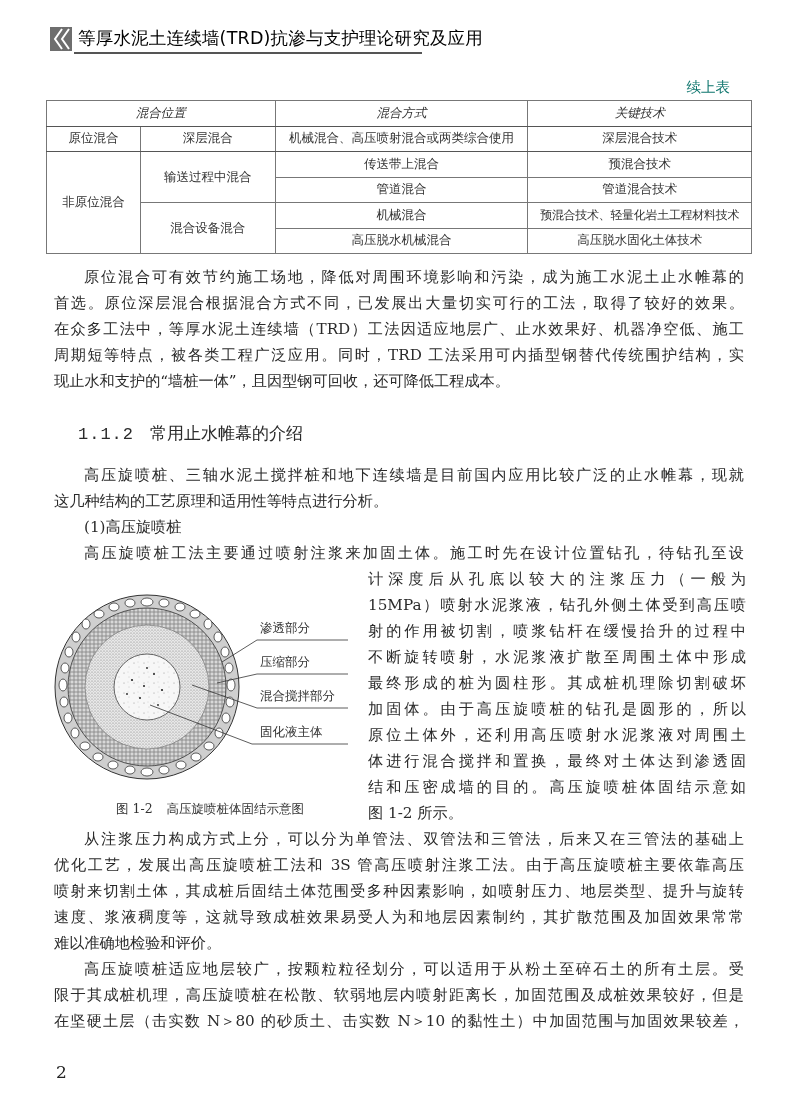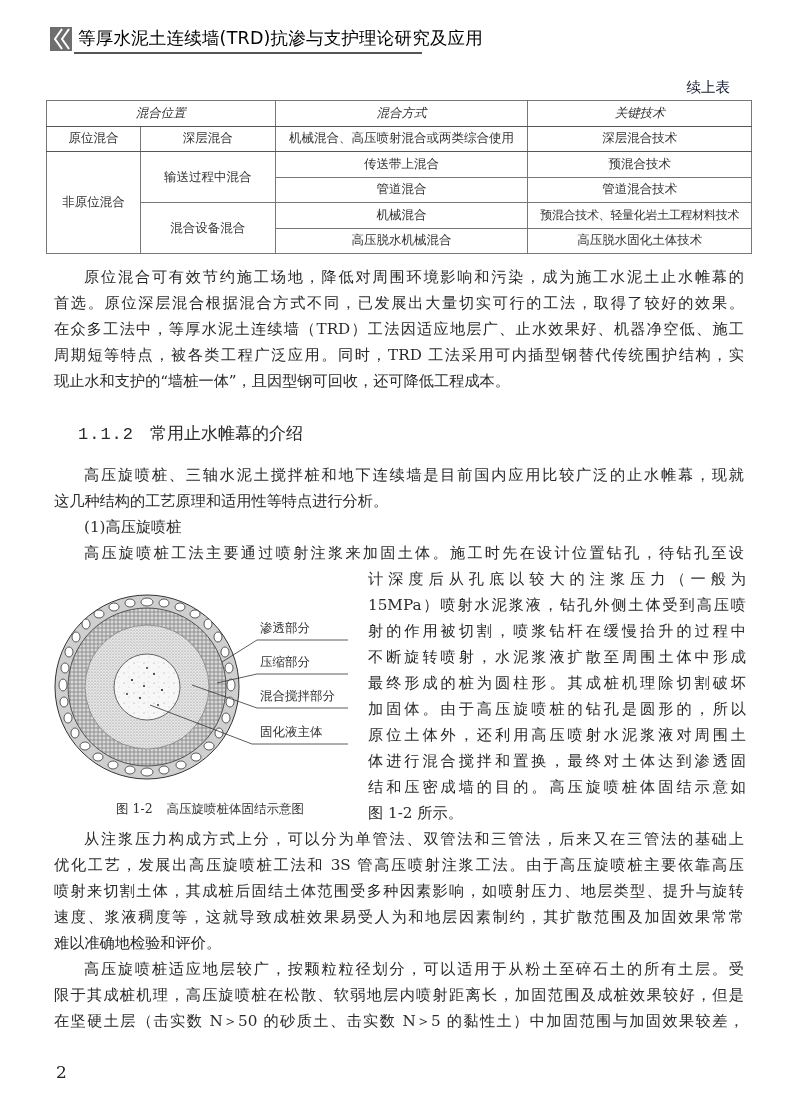--- a/index.html
+++ b/index.html
@@ -6,21 +6,21 @@
   html, body { width: 790px; height: 1115px; background: #ffffff; overflow: hidden; }
   body { position: relative; font-family: "DejaVu Serif", "Liberation Serif", serif; color: #222; }
 
   .header { position: absolute; left: 50px; top: 24px; width: 372px; height: 28px; }
   .header .logo { position: absolute; left: 0; top: 3px; width: 22px; height: 24px; background: #6e6e6e; }
   .header .logo svg { position: absolute; left: 0; top: 0; }
   .header .title { position: absolute; left: 28px; top: 2px; font-family: "DejaVu Sans", "Liberation Sans", sans-serif;
     font-size: 17.5px; color: #000000; letter-spacing: 0.2px; white-space: nowrap; }
   .header .rule { position: absolute; left: 24px; top: 28px; width: 348px; height: 1.5px; background: #555; }
 
-  .cont-label { position: absolute; right: 60px; top: 78px; font-size: 14.5px; color: #0f172a; }
+  .cont-label { position: absolute; right: 60px; top: 78px; font-size: 14.5px; color: #0f766e; }
 
   table.mix { position: absolute; left: 46px; top: 100px; width: 706px; border-collapse: collapse;
     border: 1.6px solid #444; font-size: 12.5px; color: #333; }
   table.mix td { border: 1px solid #777; text-align: center; vertical-align: middle; height: 25.5px; padding: 0 2px; }
   table.mix tr.hdr td { border-bottom: 1.6px solid #555; font-style: italic; }
   table.mix tr.r1 td { border-bottom: 1.6px solid #555; }
 
   .p { position: absolute; left: 54px; width: 690px; font-size: 15.2px; line-height: 26px; color: #2a2a2a;
     text-align: justify; text-align-last: justify; }
   .line { display: block; height: 26px; white-space: nowrap; overflow: hidden; }
@@ -228,16 +228,16 @@
   <span class="line indent">从注浆压力构成方式上分，可以分为单管法、双管法和三管法，后来又在三管法的基础上</span>
   <span class="line">优化工艺，发展出高压旋喷桩工法和 3S 管高压喷射注浆工法。由于高压旋喷桩主要依靠高压</span>
   <span class="line">喷射来切割土体，其成桩后固结土体范围受多种因素影响，如喷射压力、地层类型、提升与旋转</span>
   <span class="line">速度、浆液稠度等，这就导致成桩效果易受人为和地层因素制约，其扩散范围及加固效果常常</span>
   <span class="line" style="text-align-last:left;text-align:left">难以准确地检验和评价。</span>
 </div>
 
 <div class="p" style="top:956px">
   <span class="line indent">高压旋喷桩适应地层较广，按颗粒粒径划分，可以适用于从粉土至碎石土的所有土层。受</span>
   <span class="line">限于其成桩机理，高压旋喷桩在松散、软弱地层内喷射距离长，加固范围及成桩效果较好，但是</span>
-  <span class="line">在坚硬土层（击实数 N＞50 的砂质土、击实数 N＞5 的黏性土）中加固范围与加固效果较差，</span>
+  <span class="line">在坚硬土层（击实数 N＞80 的砂质土、击实数 N＞10 的黏性土）中加固范围与加固效果较差，</span>
 </div>
 
 <div class="page-num">2</div>
 
 </body></html>

